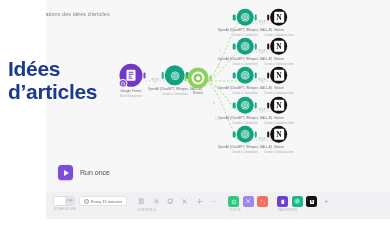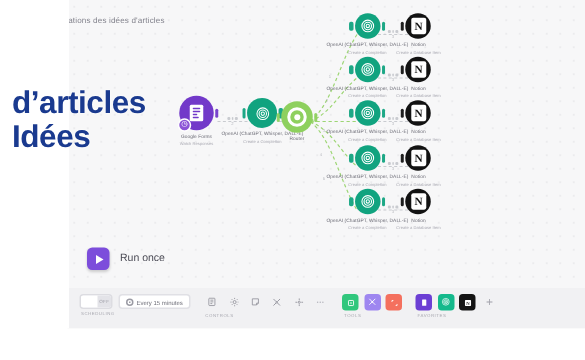--- a/index.html
+++ b/index.html
@@ -587,17 +587,17 @@
         </div>
       </div>
       <div class="tb-cap">FAVORITES</div>
     </div>
 
   </div>
 
   <div class="leftpanel"></div>
 
   <div class="title">
+    <span class="l2">Idées</span>
     <span class="l2">d’articles</span>
-    <span class="l2">Idées</span>
   </div>
 
 </div>
 
 </body></html>

